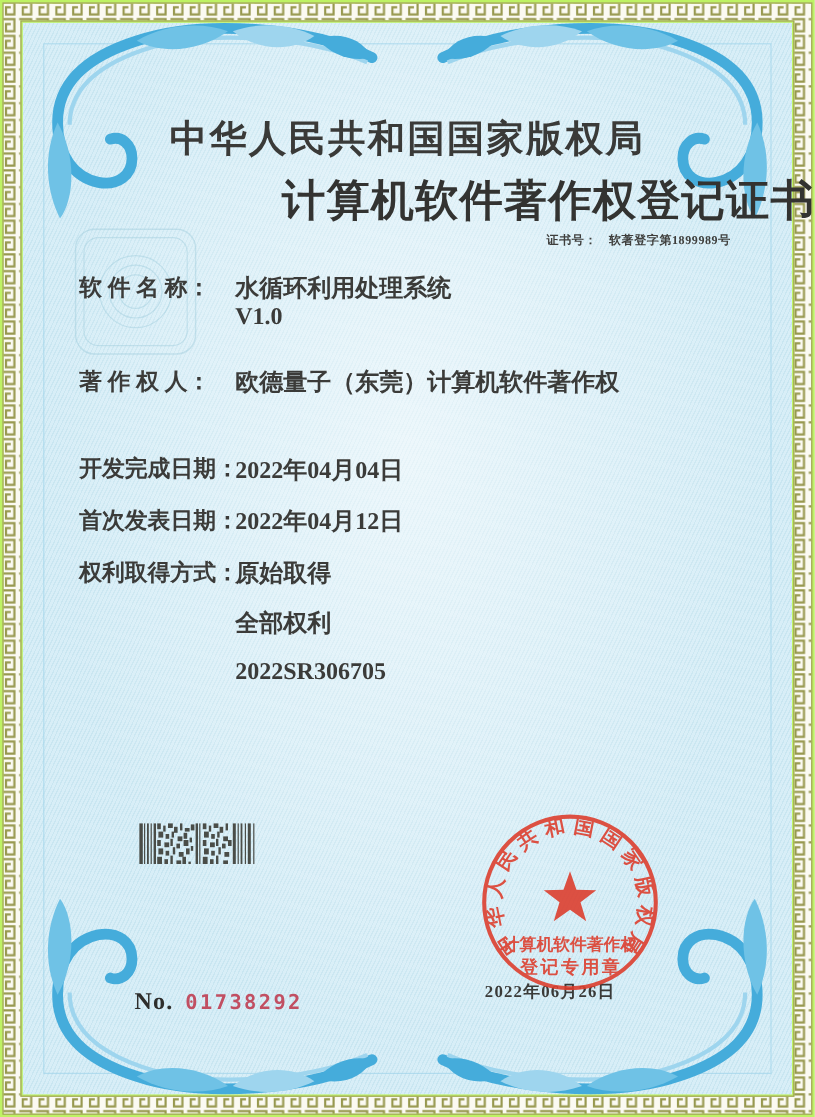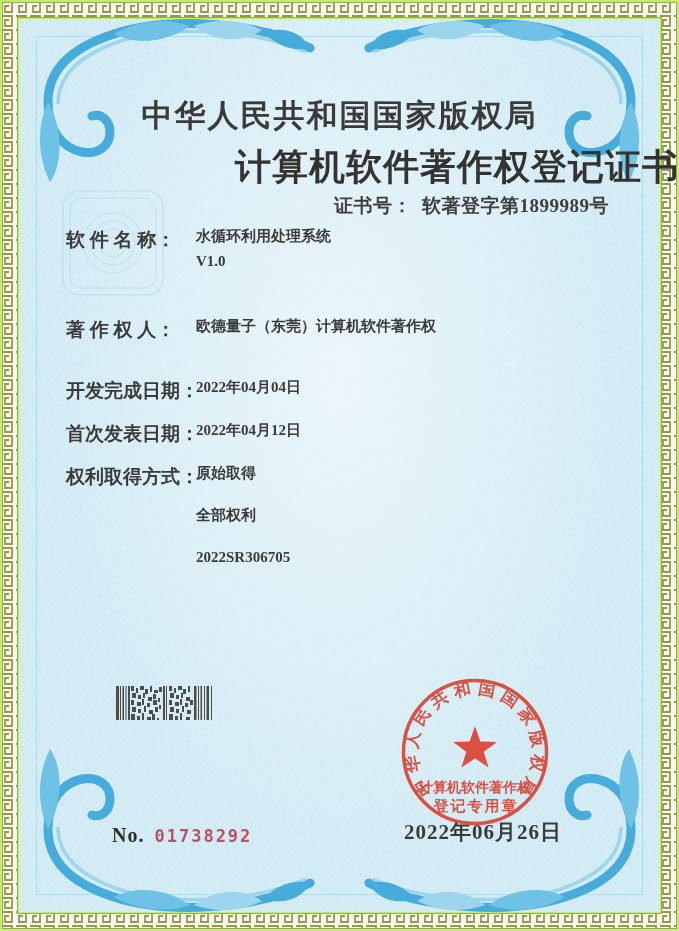--- a/index.html
+++ b/index.html
@@ -17,40 +17,40 @@
   .content{position:absolute;left:0;top:0;width:679px;height:931px;z-index:5;}
   .authority{
     position:absolute;left:0;top:95px;width:679px;text-align:center;
     font-size:31px;font-weight:700;letter-spacing:2px;color:#3a3a38;white-space:nowrap;
   }
   .cert-title{
     position:absolute;left:0;top:143px;width:679px;text-align:right;
     font-size:36px;font-weight:800;letter-spacing:1px;color:#333331;white-space:nowrap;
   }
   .cert-no{
-    position:absolute;top:193px;right:70px;font-size:19px;font-weight:600;
+    position:absolute;top:193px;right:70px;font-size:10px;font-weight:600;
     color:#3e3e3c;letter-spacing:.5px;white-space:nowrap;
   }
   .cert-no .gap{display:inline-block;width:10px;}
   .fld{position:absolute;left:66px;width:560px;height:26px;}
   .fld .lbl{position:absolute;left:0;top:0;font-size:19px;font-weight:700;white-space:nowrap;}
-  .fld .val{position:absolute;left:130px;top:0;font-size:15px;font-weight:700;white-space:nowrap;}
+  .fld .val{position:absolute;left:130px;top:0;font-size:20px;font-weight:700;white-space:nowrap;}
   .statement{
     position:absolute;left:64px;top:592px;width:560px;
     font-size:18.5px;font-weight:600;line-height:42px;text-align:justify;text-indent:2em;color:#3c3c3a;
   }
   .barcode{position:absolute;left:116px;top:686px;}
   .serial{position:absolute;left:112px;top:824px;font-size:20px;white-space:nowrap;}
   .serial .no{font-weight:600;color:#2e2e2c;letter-spacing:1px;}
   .serial .num{
     font-family:"DejaVu Sans Mono",monospace;font-size:17px;color:#c14f62;
     letter-spacing:2px;margin-left:10px;font-weight:600;
   }
   .seal-date{
-    position:absolute;left:404px;top:818px;font-size:21px;font-weight:600;
+    position:absolute;left:404px;top:818px;font-size:14px;font-weight:600;
     color:#3a3a38;letter-spacing:1px;z-index:6;white-space:nowrap;
   }
   .seal{position:absolute;left:395px;top:672px;z-index:7;opacity:.88;}
 </style>
 </head>
 <body>
 
 <div class="certificate">
 
   <div class="paper"></div>
@@ -102,21 +102,21 @@
     </div>
 
     <div class="fld" style="top:227px">
       <span class="lbl">软 件 名 称：</span>
       <span class="val">水循环利用处理系统</span>
     </div>
     <div class="fld" style="top:253px">
       <span class="val">V1.0</span>
     </div>
 
-    <div class="fld" style="top:317px">
+    <div class="fld" style="top:305px">
       <span class="lbl">著 作 权 人：</span>
       <span class="val">欧德量子（东莞）计算机软件著作权</span>
     </div>
 
     <div class="fld" style="top:378px">
       <span class="lbl">开发完成日期：</span>
       <span class="val">2022年04月04日</span>
     </div>
 
     <div class="fld" style="top:421px">

